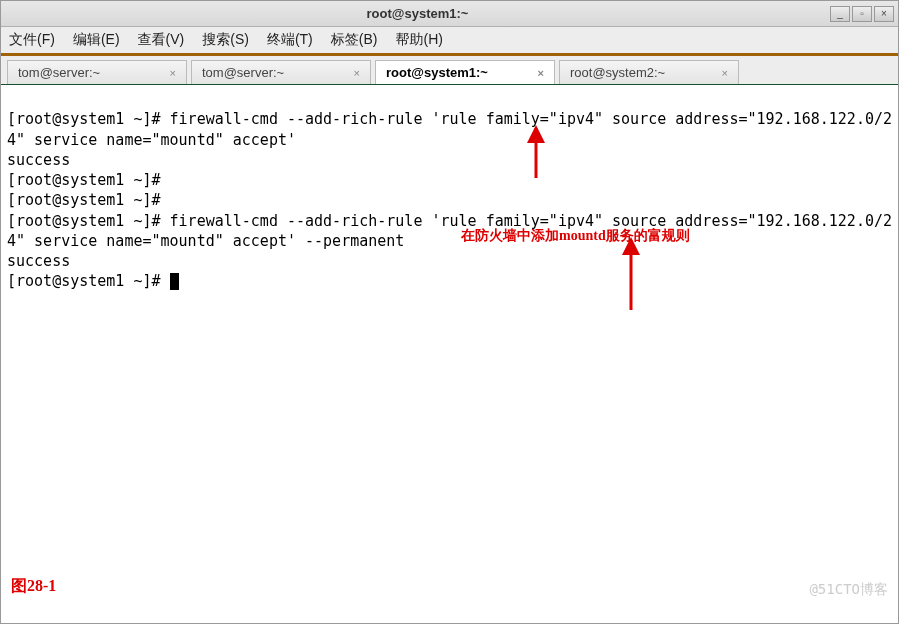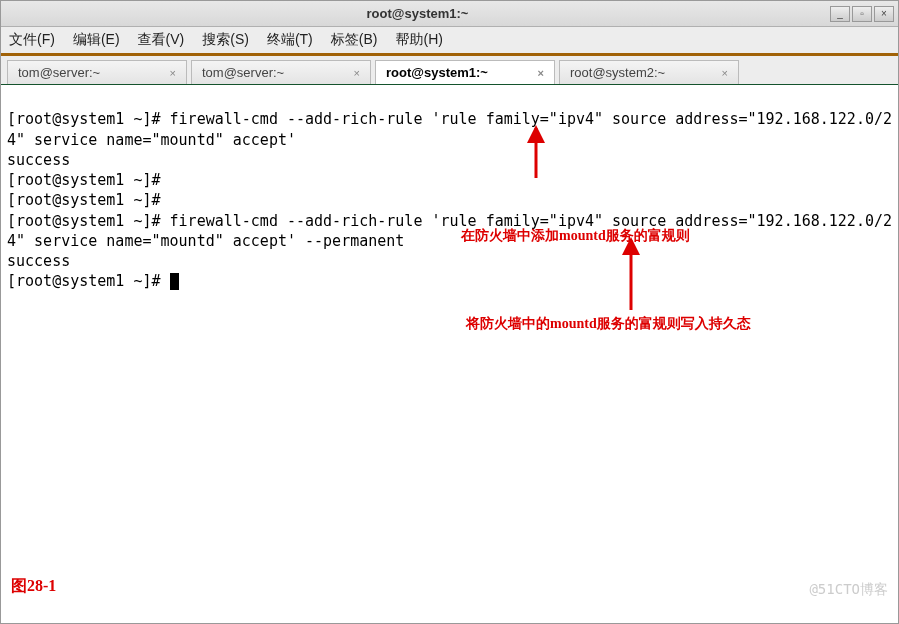--- a/index.html
+++ b/index.html
@@ -82,17 +82,16 @@
   <div class="annotation" style="left:460px; top:95px;margin-top:47px;">在防火墙中添加mountd服务的富规则</div>
 
   <svg class="arrow" style="left:610px; top:150px;" width="40" height="80">
     <defs>
         <marker id="ah2" markerWidth="10" markerHeight="10" refX="5" refY="3" orient="auto">
           <polygon points="0,0 6,3 0,6" fill="#d00"></polygon>
         </marker>
       </defs>
     <line x1="20" y1="75" x2="20" y2="5" stroke="#d00" stroke-width="3" marker-end="url(#ah2)"></line>
   </svg>
-  <div class="annotation" style="left:465px; top:230px;">将防火墙中的mountd服务的富规则写入持久态</div>
 
   <div class="fig-label">图28-1</div>
   <div class="watermark">@51CTO博客</div>
 </div>
 
 </body></html>

